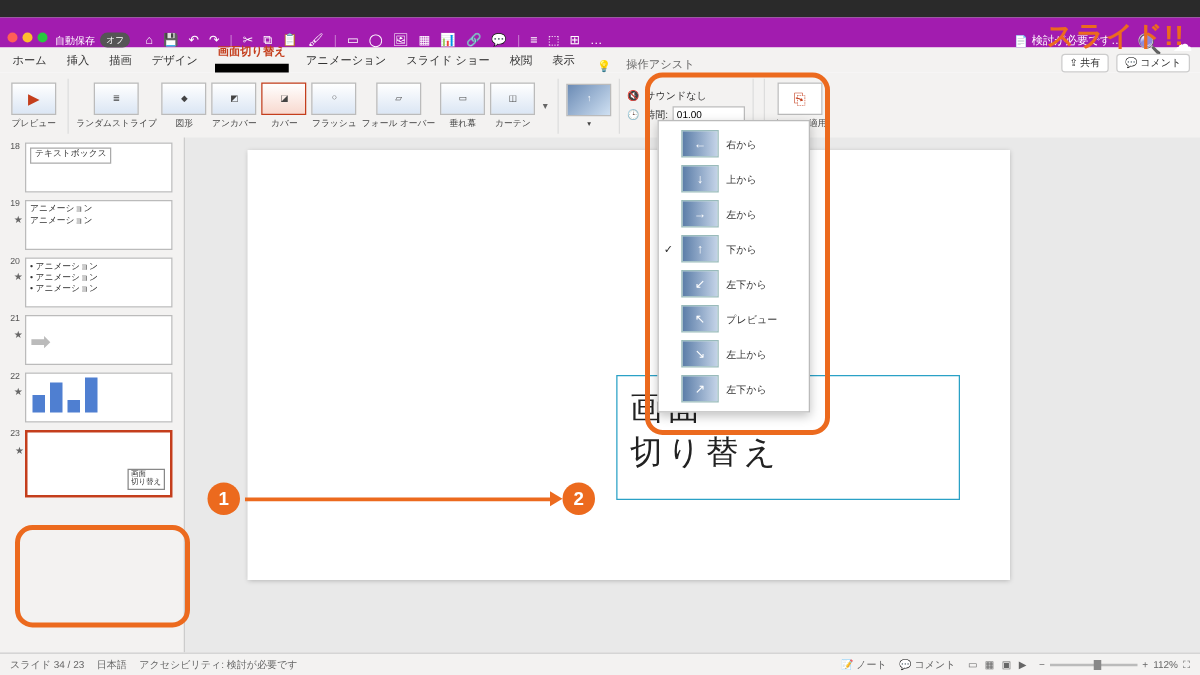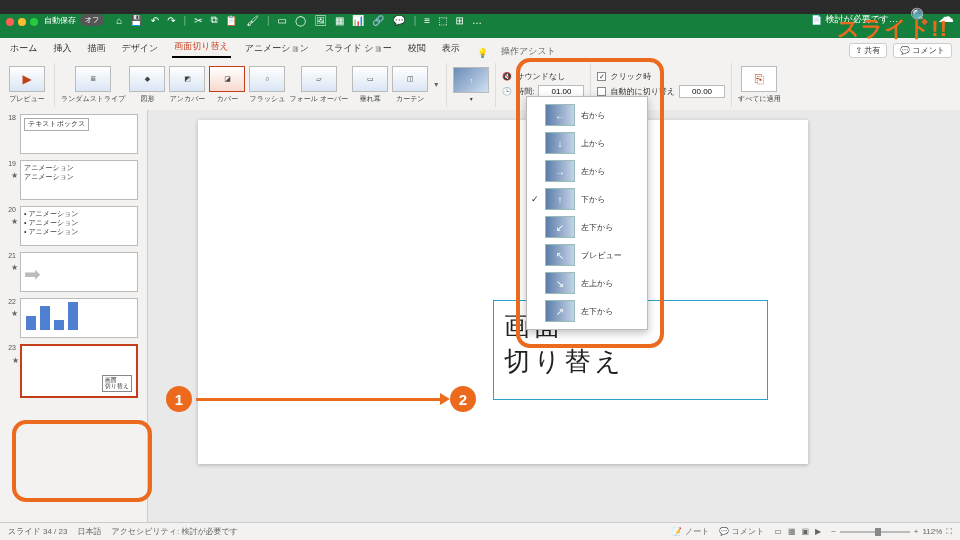--- a/index.html
+++ b/index.html
@@ -1,45 +1,45 @@
 <!DOCTYPE html>
 <html><head>
 <meta charset="utf-8">
 <style>
   * { margin: 0; padding: 0; box-sizing: border-box; font-family: "Hiragino Sans", "Meiryo", sans-serif; }
   body { width: 960px; height: 540px; overflow: hidden; background: #fff; position: relative; }
 
   .mac-menu { height: 14px; background: #2a2a2a; display: flex; align-items: center; padding: 0 6px; gap: 4px; }
 
-  .top-red { height: 22px; background: #15803d; display: flex; align-items: flex-end; padding: 12px 6px; gap: 6px; }
+  .top-red { height: 22px; background: #a21caf; display: flex; align-items: flex-start; padding: 12px 6px; gap: 6px; }
   .top-red .traffic { display: flex; gap: 4px; }
   .tr-dot { width: 8px; height: 8px; border-radius: 50%; }
   .tr-red { background: #ff5f57; } .tr-yellow { background: #febc2e; } .tr-green { background: #28c840; }
   .auto-save { display: flex; align-items: center; gap: 4px; font-size: 8px; color: #fff; }
   .pill { background: #555; border-radius: 6px; font-size: 7px; padding: 1px 5px; }
   .qat-icons { display: flex; gap: 8px; align-items: center; margin-left: 6px; }
   .qat-icons span, .qat-icons svg { color: #fff; font-size: 10px; }
   .doc-title { margin-left: auto; margin-right: 6px; color: #fff; font-size: 9px; display: flex; align-items: center; gap: 3px; }
   .right-qat { display: flex; gap: 8px; align-items: center; }
 
   .ribbon-tabs { height: 20px; display: flex; align-items: flex-end; gap: 12px; padding: 0 8px; background: #f3f2f1; font-size: 9px; color: #333; }
   .ribbon-tab { padding: 3px 2px; cursor: pointer; }
-  .ribbon-tab.active { color: #c43e1c; border-bottom: 2px solid #000000; font-weight: 400; }
+  .ribbon-tab.active { color: #c43e1c; border-bottom: 7px solid #000000; font-weight: 700; }
   .ribbon-right { margin-left: auto; display: flex; gap: 6px; }
   .share-btn, .comment-btn { border: 1px solid #ccc; border-radius: 3px; padding: 1px 6px; font-size: 8px; background: #fff; display: flex; align-items: center; gap: 2px; }
 
   .ribbon-body { height: 54px; background: #f3f2f1; border-bottom: 1px solid #ccc; display: flex; align-items: center; padding: 2px 6px; gap: 4px; }
   .rb-group { display: flex; flex-direction: column; align-items: center; padding: 0 3px; }
   .rb-btn { display: flex; flex-direction: column; align-items: center; font-size: 7px; color: #444; gap: 2px; }
   .rb-btn .thumb { width: 36px; height: 26px; border: 1px solid #bbb; background: linear-gradient(180deg,#fff,#dbe6f4); display: flex; align-items: center; justify-content: center; }
   .rb-btn.sel .thumb { border: 1px solid #c43e1c; background: linear-gradient(180deg,#fff,#f8d9cf); }
   .vdiv { width: 1px; height: 44px; background: #ddd; margin: 0 2px; }
   .timing-col { display: flex; flex-direction: column; gap: 3px; font-size: 8px; color: #333; }
   .timing-row { display: flex; align-items: center; gap: 4px; }
-  .timing-row input { width: 46px; font-size: 8px; padding: 1px 12px; border: 1px solid #bbb; }
+  .timing-row input { width: 58px; font-size: 8px; padding: 1px 2px; border: 1px solid #bbb; }
   .chk { width: 9px; height: 9px; border: 1px solid #888; display: inline-flex; align-items: center; justify-content: center; font-size: 7px; background:#fff; }
 
   .workspace { position: absolute; top: 110px; left: 0; right: 0; bottom: 18px; display: flex; }
   .thumbs { width: 148px; background: #f3f2f1; border-right: 1px solid #ccc; overflow: hidden; padding: 4px; }
   .slide-thumb { display: flex; gap: 4px; margin-bottom: 6px; font-size: 7px; color: #555; }
   .slide-thumb .num { width: 12px; text-align: right; }
   .slide-thumb .mini { width: 118px; background: #fff; border: 1px solid #bbb; padding: 3px; font-size: 7px; color: #333; line-height: 1.25; position: relative; min-height: 40px; }
   .star { position: absolute; left: -10px; top: 10px; font-size: 8px; color: #666; }
 
   .canvas-area { flex: 1; background: #e9e9e9; position: relative; }
@@ -193,31 +193,20 @@
       <span>🔇</span>
       <span>サウンドなし</span>
     </div>
     <div class="timing-row">
       <span>🕒</span>
       <span>時間:</span>
       <input value="01.00" style="">
     </div>
   </div>
   <div class="vdiv"></div>
-  <div class="timing-col">
-    <div class="timing-row">
-      <span class="chk">✓</span>
-      <span>クリック時</span>
-    </div>
-    <div class="timing-row">
-      <span class="chk"></span>
-      <span>自動的に切り替え</span>
-      <input value="00.00" style="">
-    </div>
-  </div>
   <div class="vdiv"></div>
   <div class="rb-btn">
     <div class="thumb" style="background:#fff">
         <span style="color:#c43e1c;font-size:12px">⎘</span>
       </div>
     <span>すべてに適用</span>
   </div>
 </div>
 
 <div class="workspace">

